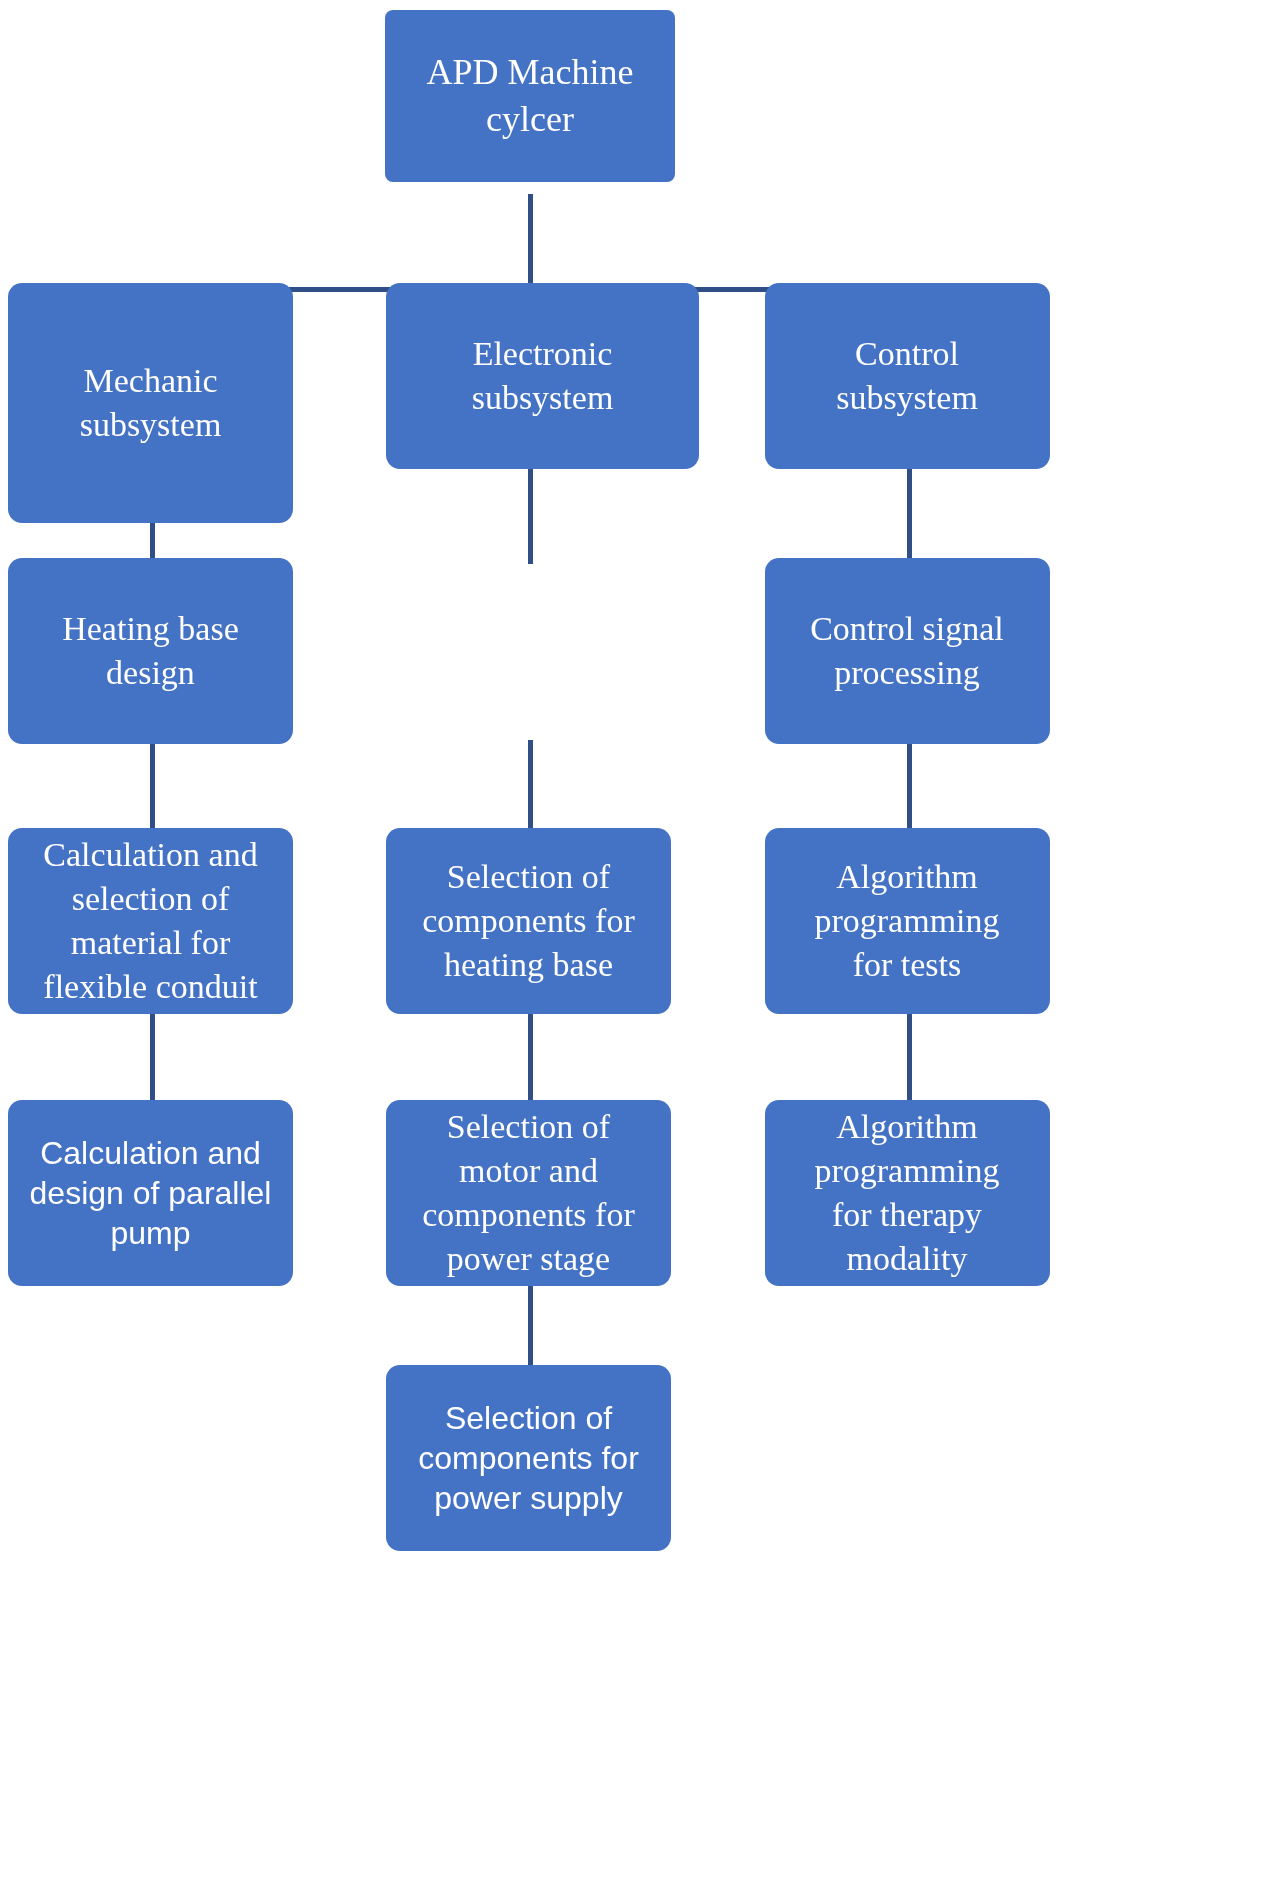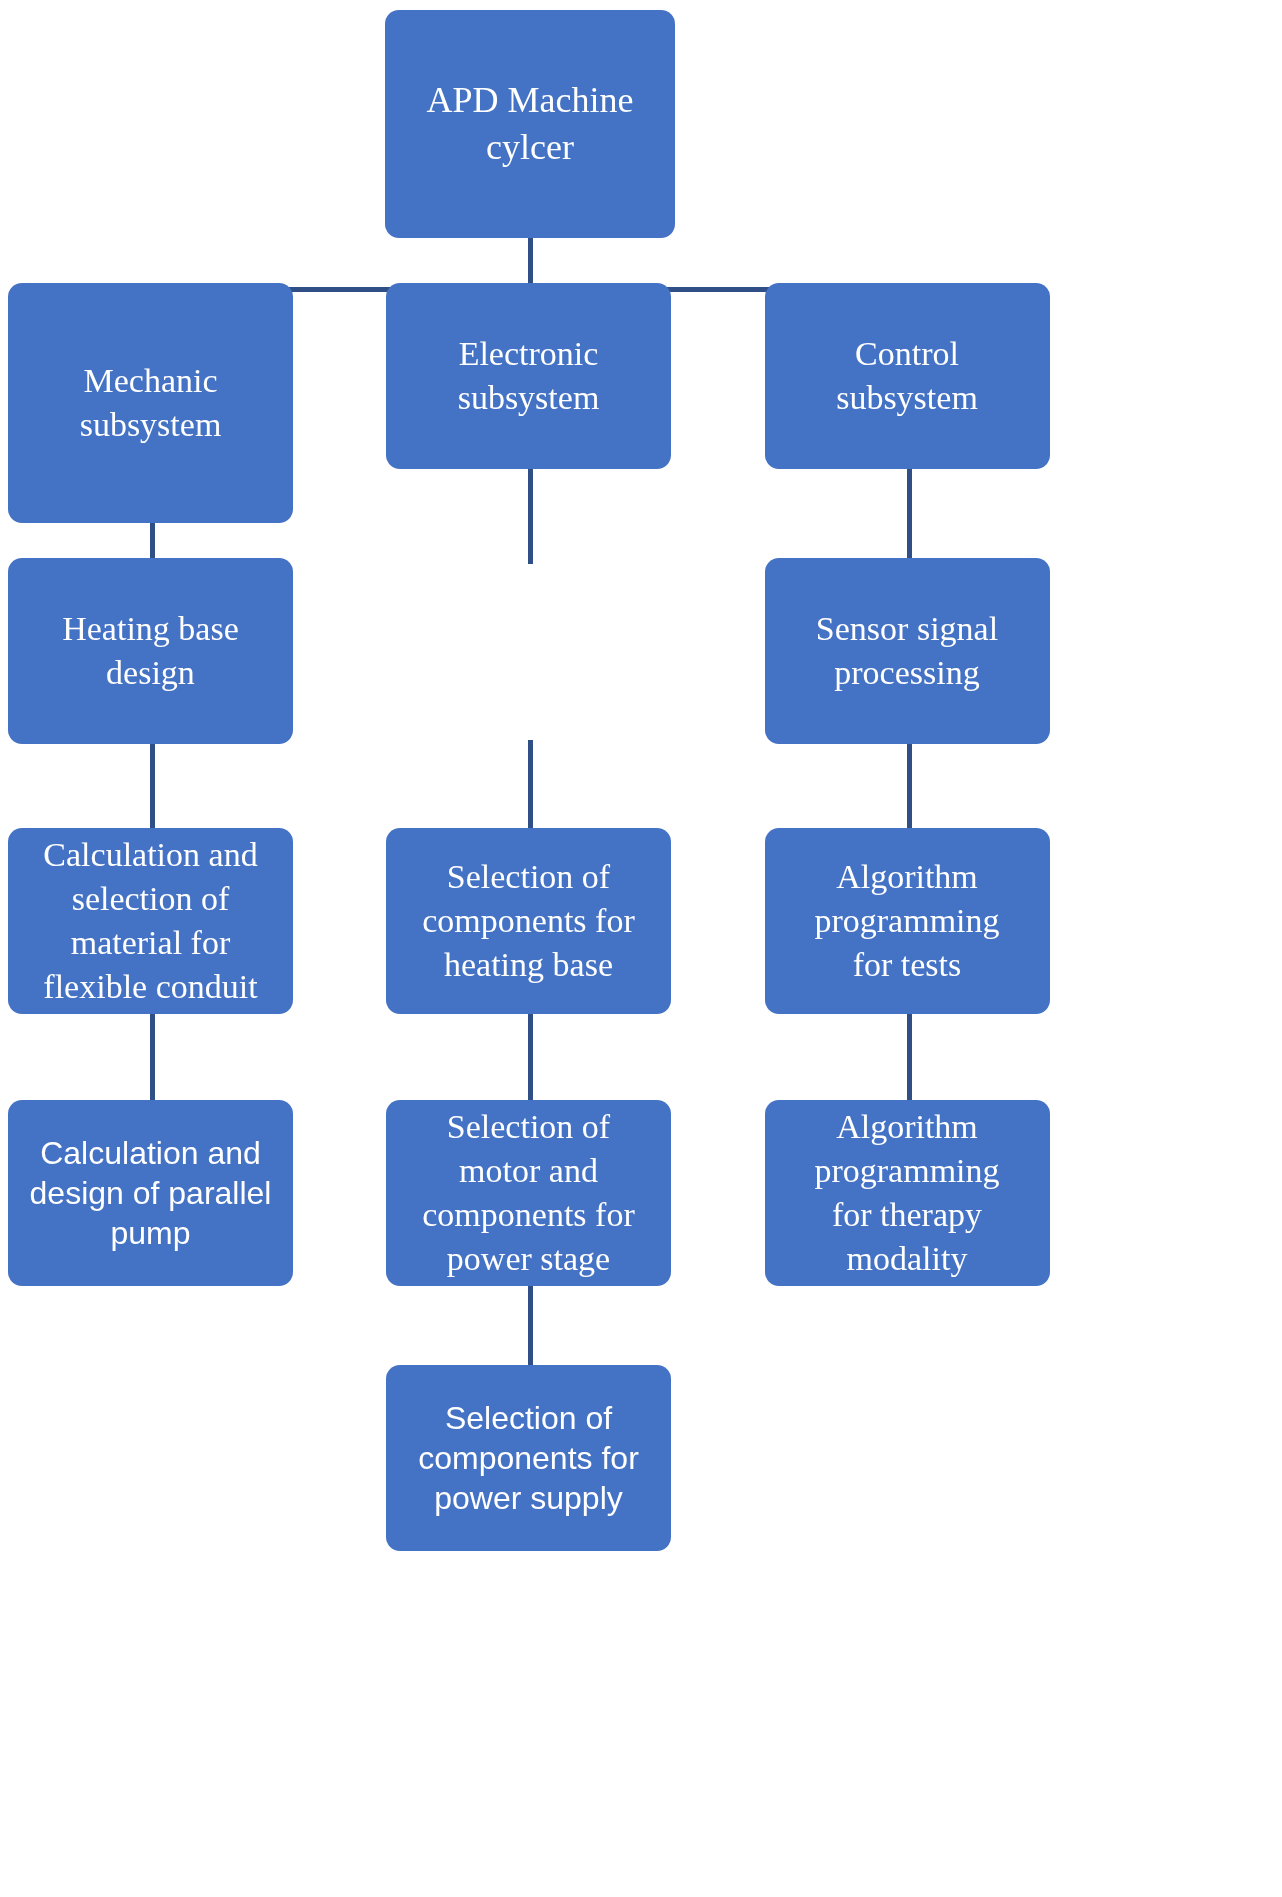--- a/index.html
+++ b/index.html
@@ -70,51 +70,51 @@
 
   <div class="edge v" style="left:528px; top:466px; height:98px;"></div>
   <div class="edge v" style="left:528px; top:740px; height:92px;"></div>
   <div class="edge v" style="left:528px; top:1012px; height:92px;"></div>
   <div class="edge v" style="left:528px; top:1285px; height:82px;"></div>
 
   <div class="edge v" style="left: 907px; top: 466px; height: 98px;"></div>
   <div class="edge v" style="left: 907px; top: 740px; height: 92px;"></div>
   <div class="edge v" style="left: 907px; top: 1012px; height: 92px;"></div>
 
-  <div class="node root" style="left:385px; top:10px; width:290px; height:228px;">APD  Machine
+  <div class="node root" style="left:385px; top:10px; width:290px; height:172px;border-radius:8px;">APD  Machine
 cylcer</div>
 
   <div class="node" style="left:8px; top:283px; width:285px; height:240px;">Mechanic
 subsystem</div>
   <div class="node" style="left:8px; top:558px; width:285px; height:186px;">Heating base
 design</div>
   <div class="node" style="left:8px; top:828px; width:285px; height:186px;">Calculation and
 selection of
 material for
 flexible conduit</div>
   <div class="node sans" style="left:8px; top:1100px; width:285px; height:186px;">Calculation and
 design of parallel
 pump</div>
 
-  <div class="node" style="left:386px; top:283px; width:285px; height:186px;">Electronic
+  <div class="node" style="left:386px; top:283px; width:313px; height:186px;">Electronic
 subsystem</div>
   <div class="node" style="left:386px; top:828px; width:285px; height:186px;">Selection of
 components for
 heating base</div>
   <div class="node" style="left:386px; top:1100px; width:285px; height:186px;">Selection of
 motor and
 components for
 power stage</div>
   <div class="node sans" style="left:386px; top:1365px; width:285px; height:186px;">Selection of
 components for
 power supply</div>
 
   <div class="node" style="left: 764.5px; top: 283px; width: 285px; height: 186px;">Control
 subsystem</div>
-  <div class="node" style="left: 764.5px; top: 558px; width: 285px; height: 186px;">Sensor signal
+  <div class="node" style="left: 764.5px; top: 558px; width: 285px; height: 186px;">Control signal
 processing</div>
   <div class="node" style="left: 764.5px; top: 828px; width: 285px; height: 186px;">Algorithm
 programming
 for tests</div>
   <div class="node" style="left: 764.5px; top: 1100px; width: 285px; height: 186px;">Algorithm
 programming
 for therapy
 modality</div>
 
 </div>

